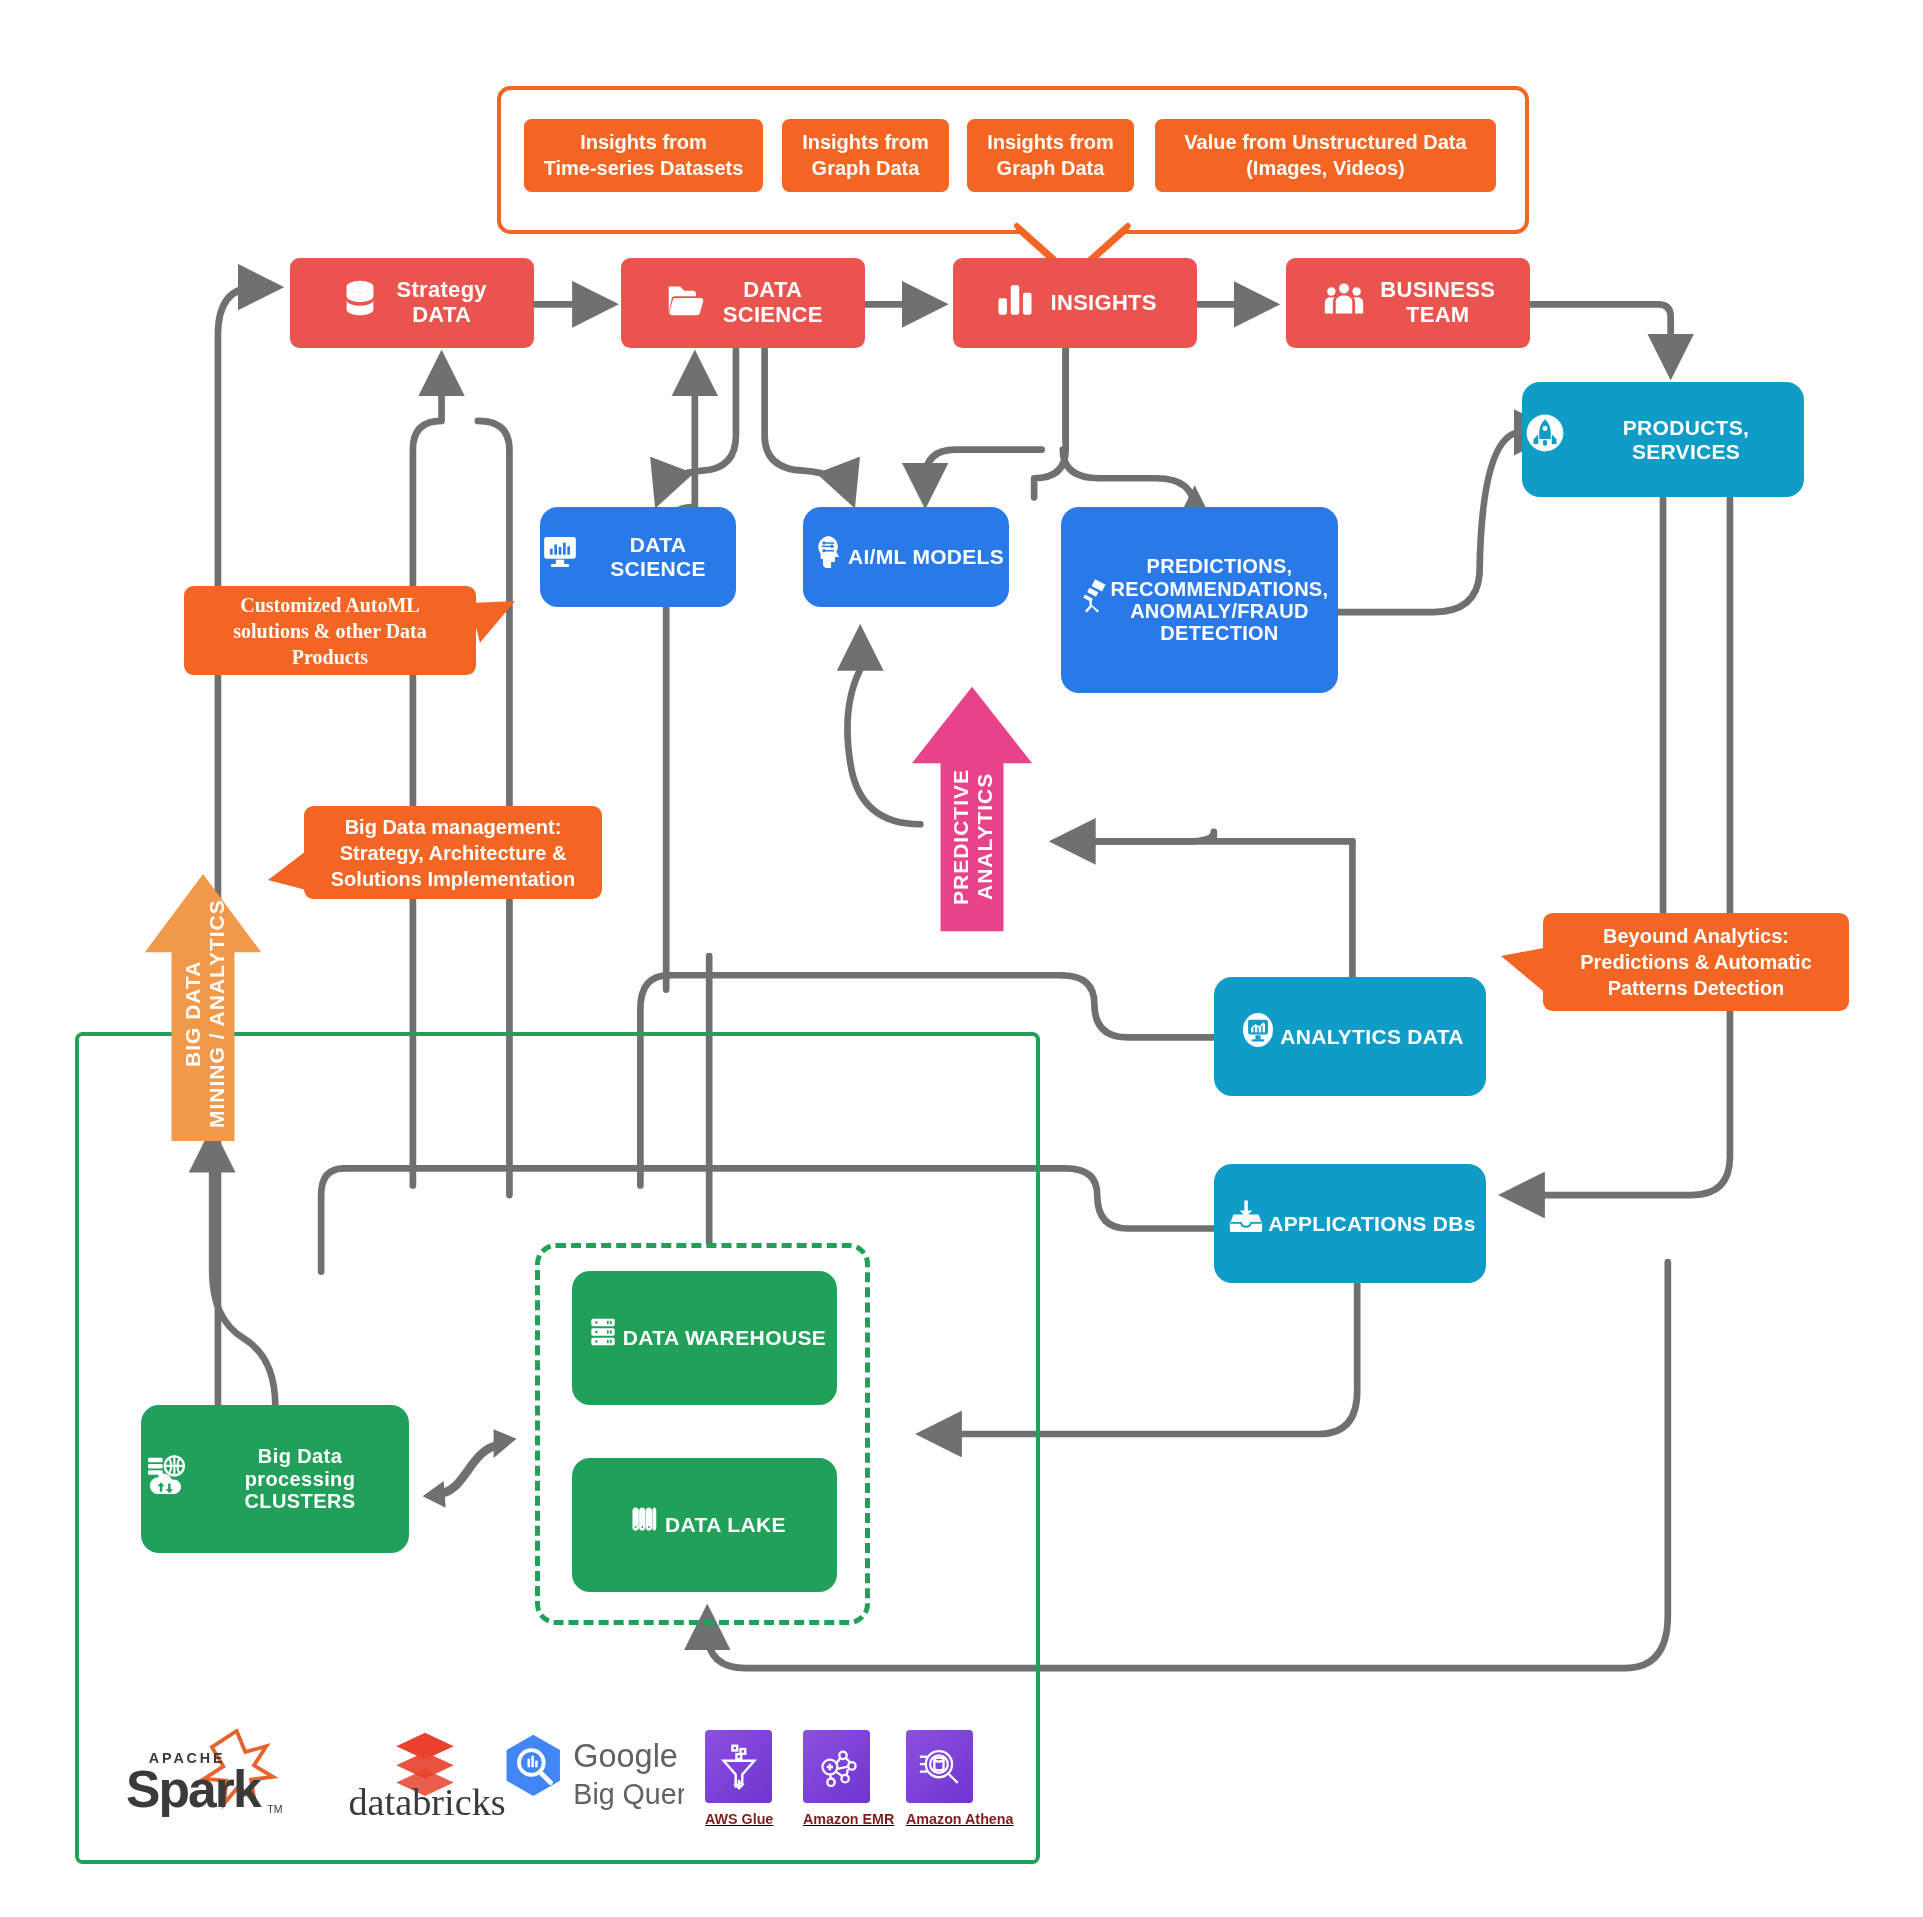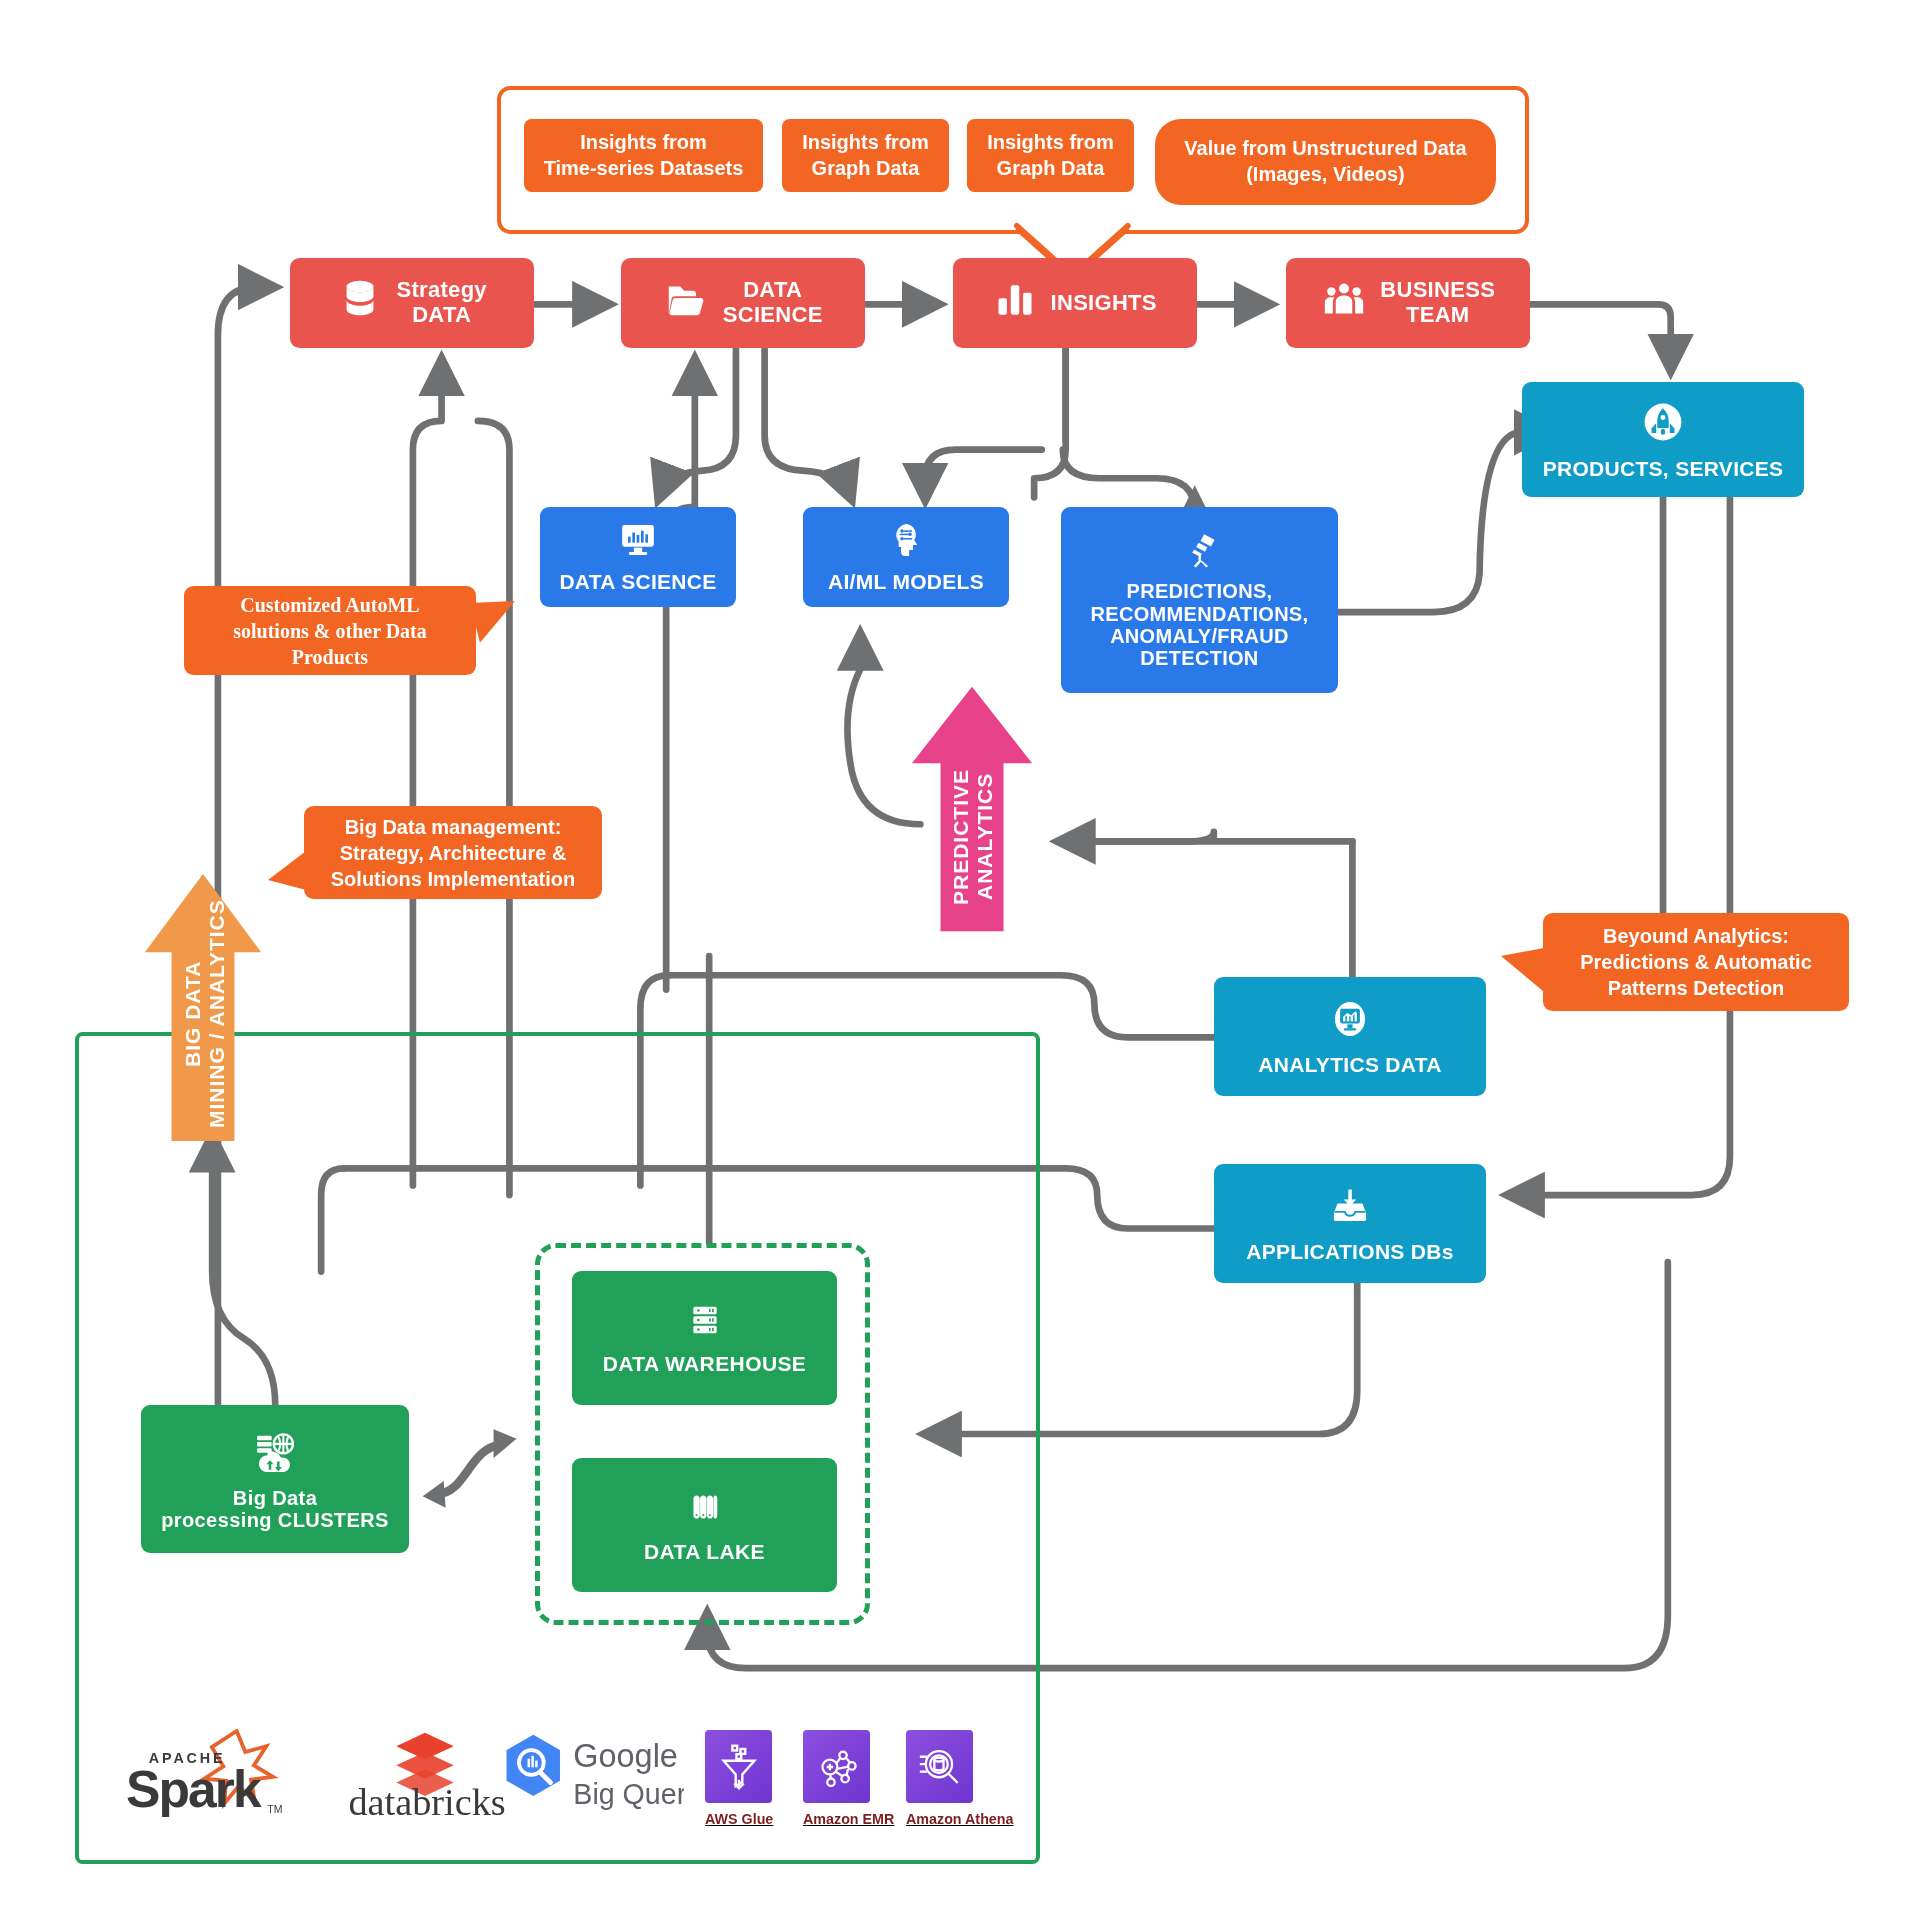--- a/index.html
+++ b/index.html
@@ -1,20 +1,20 @@
 <!DOCTYPE html>
 <html><head>
 <meta charset="utf-8">
 <style>
   html,body{margin:0;padding:0;background:#fff;}
   body{font-family:"Liberation Sans",sans-serif;}
   #stage{position:relative;width:1923px;height:1918px;background:#fff;overflow:hidden;}
   svg.wires{position:absolute;left:0;top:0;width:1923px;height:1918px;pointer-events:none;}
 
-  .node{position:absolute;border-radius:9px;display:flex;flex-direction:column;
+  .node{position:absolute;border-radius:18px;display:flex;flex-direction:row;
         align-items:center;justify-content:center;color:#fff;text-align:center;
         font-weight:bold;line-height:1.12;box-sizing:border-box;}
   .node .ico{display:block;}
   .node .lbl{display:block;}
 
   
   .red{background:#e9544f;}
   .red.row1{height:90px;border-radius:9.6px;flex-direction:row;gap:13.4px;
             font-size:22px;letter-spacing:0.3px;padding:0 15.3px;}
   .red.row1 .lbl{display:block;}
@@ -138,21 +138,21 @@
     <span>Time-series Datasets</span></span>
   </div>
   <div class="chip" style="left:782px;top:119px;width:167px;height:73px;">
     <span><span>Insights from</span><br>
     <span>Graph Data</span></span>
   </div>
   <div class="chip" style="left:967px;top:119px;width:167px;height:73px;">
     <span><span>Insights from</span><br>
     <span>Graph Data</span></span>
   </div>
-  <div class="chip" style="left:1155px;top:119px;width:341px;height:86px;border-radius:26px;">
+  <div class="chip" style="left:1155px;top:119px;width:341px;height:73px;">
     <span><span>Value from Unstructured Data</span><br>
     <span>(Images, Videos)</span></span>
   </div>
 
   <div class="node red row1" style="left:290px;top:258px;width:244px;">
     <span class="ico">
       <svg width="46" height="46" viewBox="0 0 24 24" fill="#fff">
         <ellipse cx="12" cy="5" rx="7" ry="3"></ellipse>
           <path d="M5 5v5c0 1.7 3.1 3 7 3s7-1.3 7-3V5c0 1.7-3.1 3-7 3S5 6.7 5 5z"></path>
         <path d="M5 12v5c0 1.7 3.1 3 7 3s7-1.3 7-3v-5c0 1.7-3.1 3-7 3s-7-1.3-7-3z"></path>

